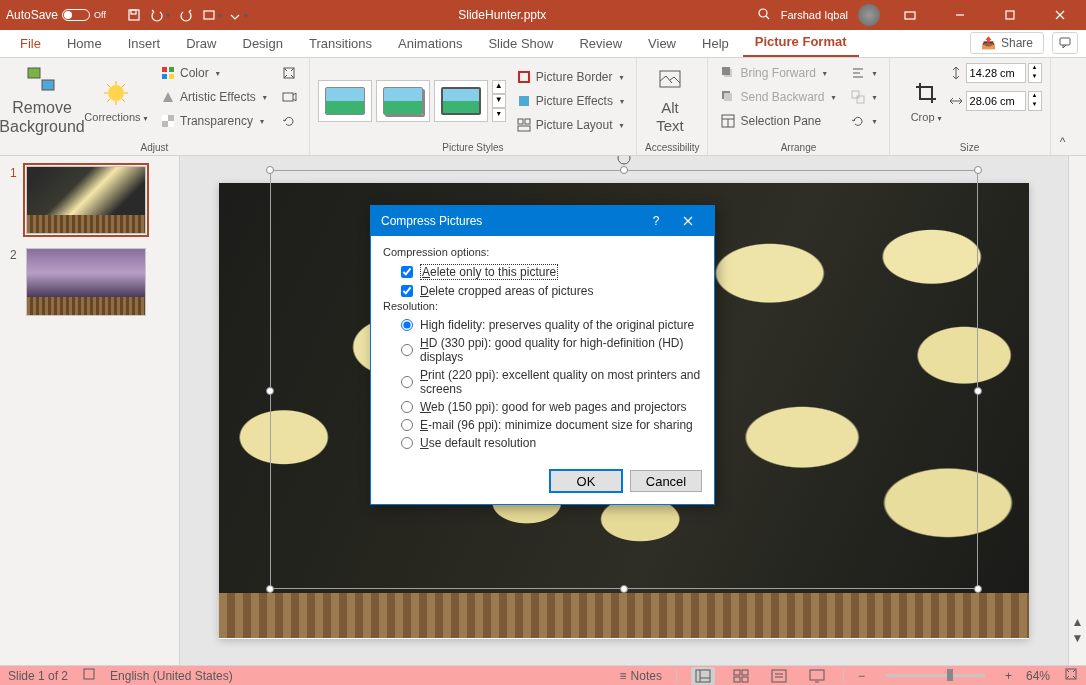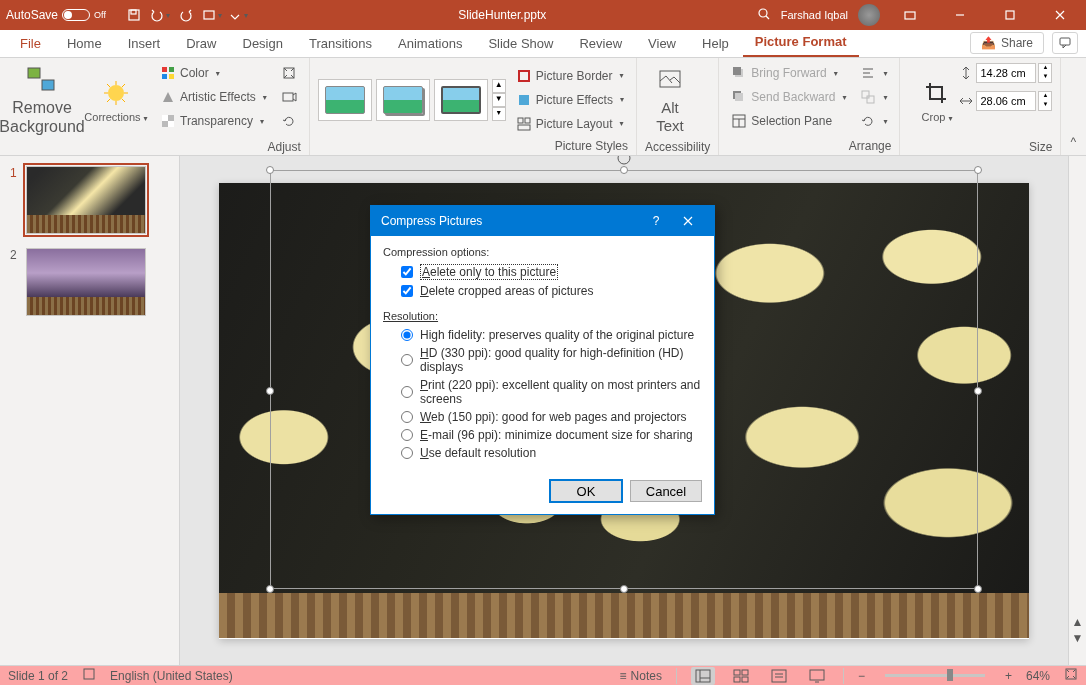--- a/index.html
+++ b/index.html
@@ -26,21 +26,21 @@
 .ribbon-tabs .tab:first-child { color:#b7472a; }
 .ribbon-tabs .tab.active { color:#b7472a; border-bottom: 2px solid #b7472a; font-weight:600;}
 .ribbon-tabs .spacer { flex:1;}
 .ribbon-tabs .share { border:1px solid #d4d4d4; border-radius:3px; padding:3px 10px; margin-bottom:3px; color:#595959; cursor:pointer; display:flex; align-items:center; gap:5px;}
 .ribbon-tabs .comment-ic{ width:26px; height:22px; border:1px solid #d4d4d4; border-radius:3px; margin-bottom:3px; margin-left:6px; display:flex;align-items:center;justify-content:center; cursor:pointer;}
 
 
 .ribbon { height: 98px; background:#f3f2f1; border-bottom:1px solid #d4d4d4; display:flex; }
 .ribbon .group { border-right:1px solid #e1dfdd; padding:4px 8px 2px; display:flex; flex-direction:column; }
 .ribbon .group .contents{ flex:1; display:flex; align-items:flex-start; gap:6px;}
-.ribbon .group .label { text-align:right; font-size:12px; color:#595959; padding-top:2px; position:relative;}
+.ribbon .group .label { text-align:center; font-size:10px; color:#595959; padding-top:2px; position:relative;}
 .ribbon .bigbtn { display:flex; flex-direction:column; align-items:center; justify-content:center; width:68px; height:76px; cursor:pointer; color:#595959;}
 .ribbon .bigbtn .icon { width:32px; height:32px; margin-bottom:2px; display:flex; align-items:center; justify-content:center;}
 .ribbon .smallbtn { display:flex; align-items:center; gap:4px; height:22px; padding:0 4px; cursor:pointer; color:#595959; white-space:nowrap;}
 .ribbon .col { display:flex; flex-direction:column; gap:2px;}
 .ribbon .gallery { display:flex; gap:4px; align-items:center;}
 .ribbon .gallery .thumb { width:54px; height:42px; border:1px solid #c8c6c4; background:#fff; display:flex; align-items:center; justify-content:center; cursor:pointer;}
 .ribbon .gallery .thumb .pic { width:40px; height:28px; background: linear-gradient(to bottom, #87ceeb 50%, #3cb371 50%); border:1px solid #888; border-radius:2px;}
 .ribbon .gallery .scroll { width:14px; display:flex; flex-direction:column;}
 .ribbon .gallery .scroll div{ height:14px; border:1px solid #c8c6c4; background:#fff; cursor:pointer; font-size:8px; text-align:center;}
 .ribbon .sizerow { display:flex; align-items:center; gap:2px; height:22px;}
@@ -528,21 +528,21 @@
     <div class="body">
       <div class="section">Compression options:</div>
       <label class="opt">
           <input type="checkbox" checked="" style="">
           <span class="dotted"><u>A</u><span>elete only to this picture</span></span>
         </label>
       <label class="opt">
           <input type="checkbox" checked="" style="">
           <span><u>D</u><span>elete cropped areas of pictures</span></span>
         </label>
-      <div class="section" style="margin-top:10px;text-decoration:underline;">Resolution:</div>
+      <div class="section" style="margin-top:0;">Resolution:</div>
       <label class="opt">
           <input type="radio" name="res" checked="" style="">
           <span>High fidelity: preserves quality of the original picture</span>
         </label>
       <label class="opt">
           <input type="radio" name="res" style="">
           <span><u>H</u><span>D (330 ppi): good quality for high-definition (HD) displays</span></span>
         </label>
       <label class="opt">
           <input type="radio" name="res" style="">

